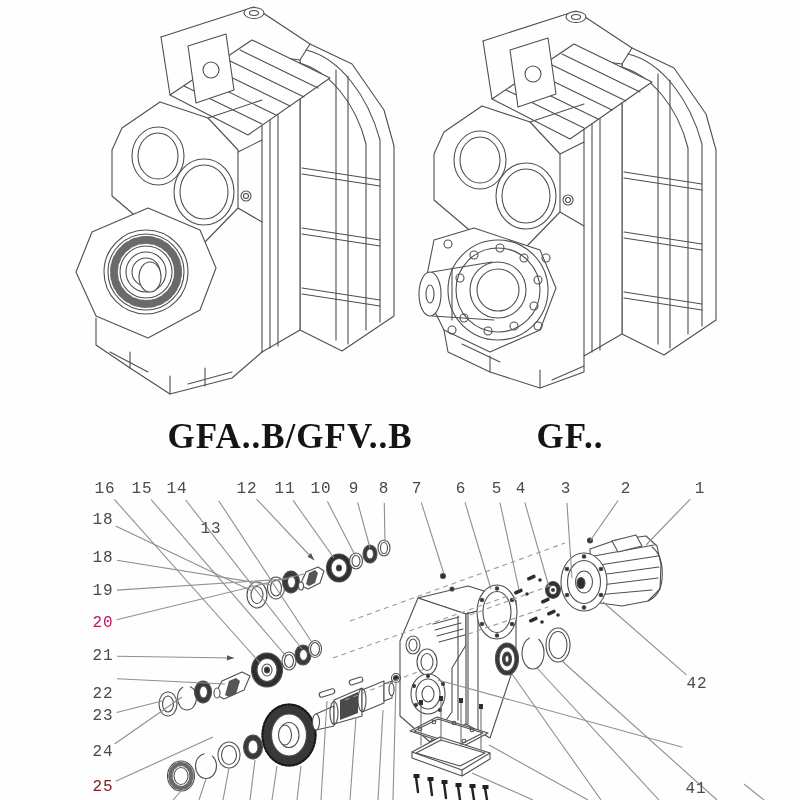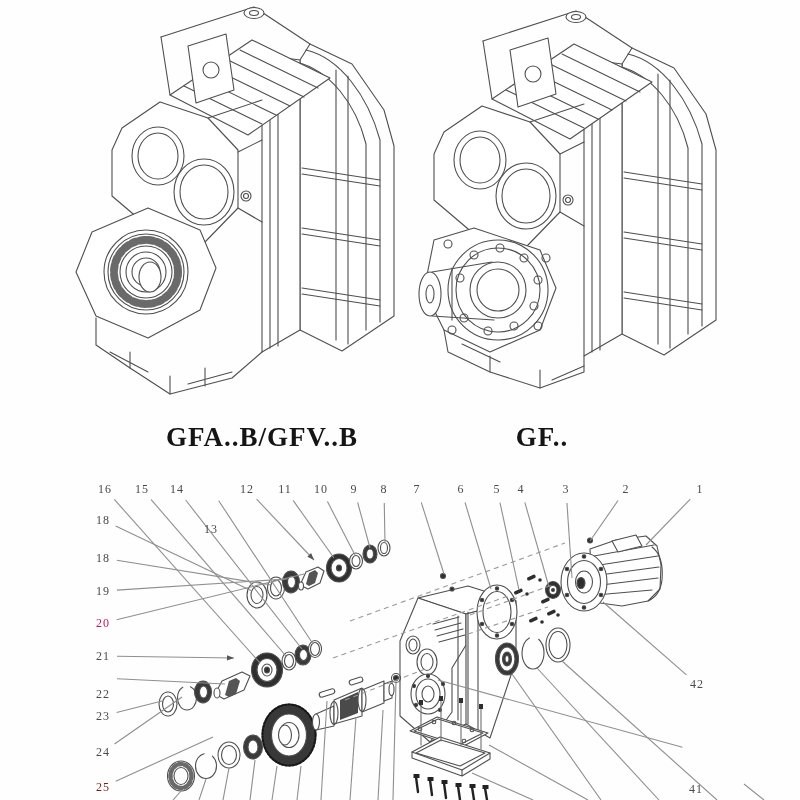--- a/index.html
+++ b/index.html
@@ -1,22 +1,22 @@
 <!DOCTYPE html>
 <html><head>
 <meta charset="utf-8">
 <style>
   html,body{margin:0;padding:0;background:#ffffff;}
   #page{position:relative;width:800px;height:800px;background:#fefefe;overflow:hidden;
         font-family:"Liberation Serif", serif;}
   svg{position:absolute;left:0;top:0;}
   .figlabel{position:absolute;transform:translate(-50%,-50%);font-weight:bold;
-            font-size:27px;letter-spacing:1px;color:#151515;white-space:nowrap;}
-  .callout{position:absolute;transform:translate(-50%,-50%);font-size:12px;color:#4a4a4a;
-           letter-spacing:1px;white-space:nowrap;}
+            font-size:35px;letter-spacing:1px;color:#151515;white-space:nowrap;margin-left:28px;}
+  .callout{position:absolute;transform:translate(-50%,-50%);font-size:16px;color:#4a4a4a;
+           letter-spacing:1px;white-space:nowrap;font-family:Liberation Mono, monospace;}
 </style>
 </head>
 <body>
 
 <div id="page">
 
   <svg width="800" height="800" viewBox="0 0 800 800">
     <g stroke="#4f4f4f" stroke-width="1.1" fill="none" stroke-linejoin="round" stroke-linecap="round">
 
       <g>

